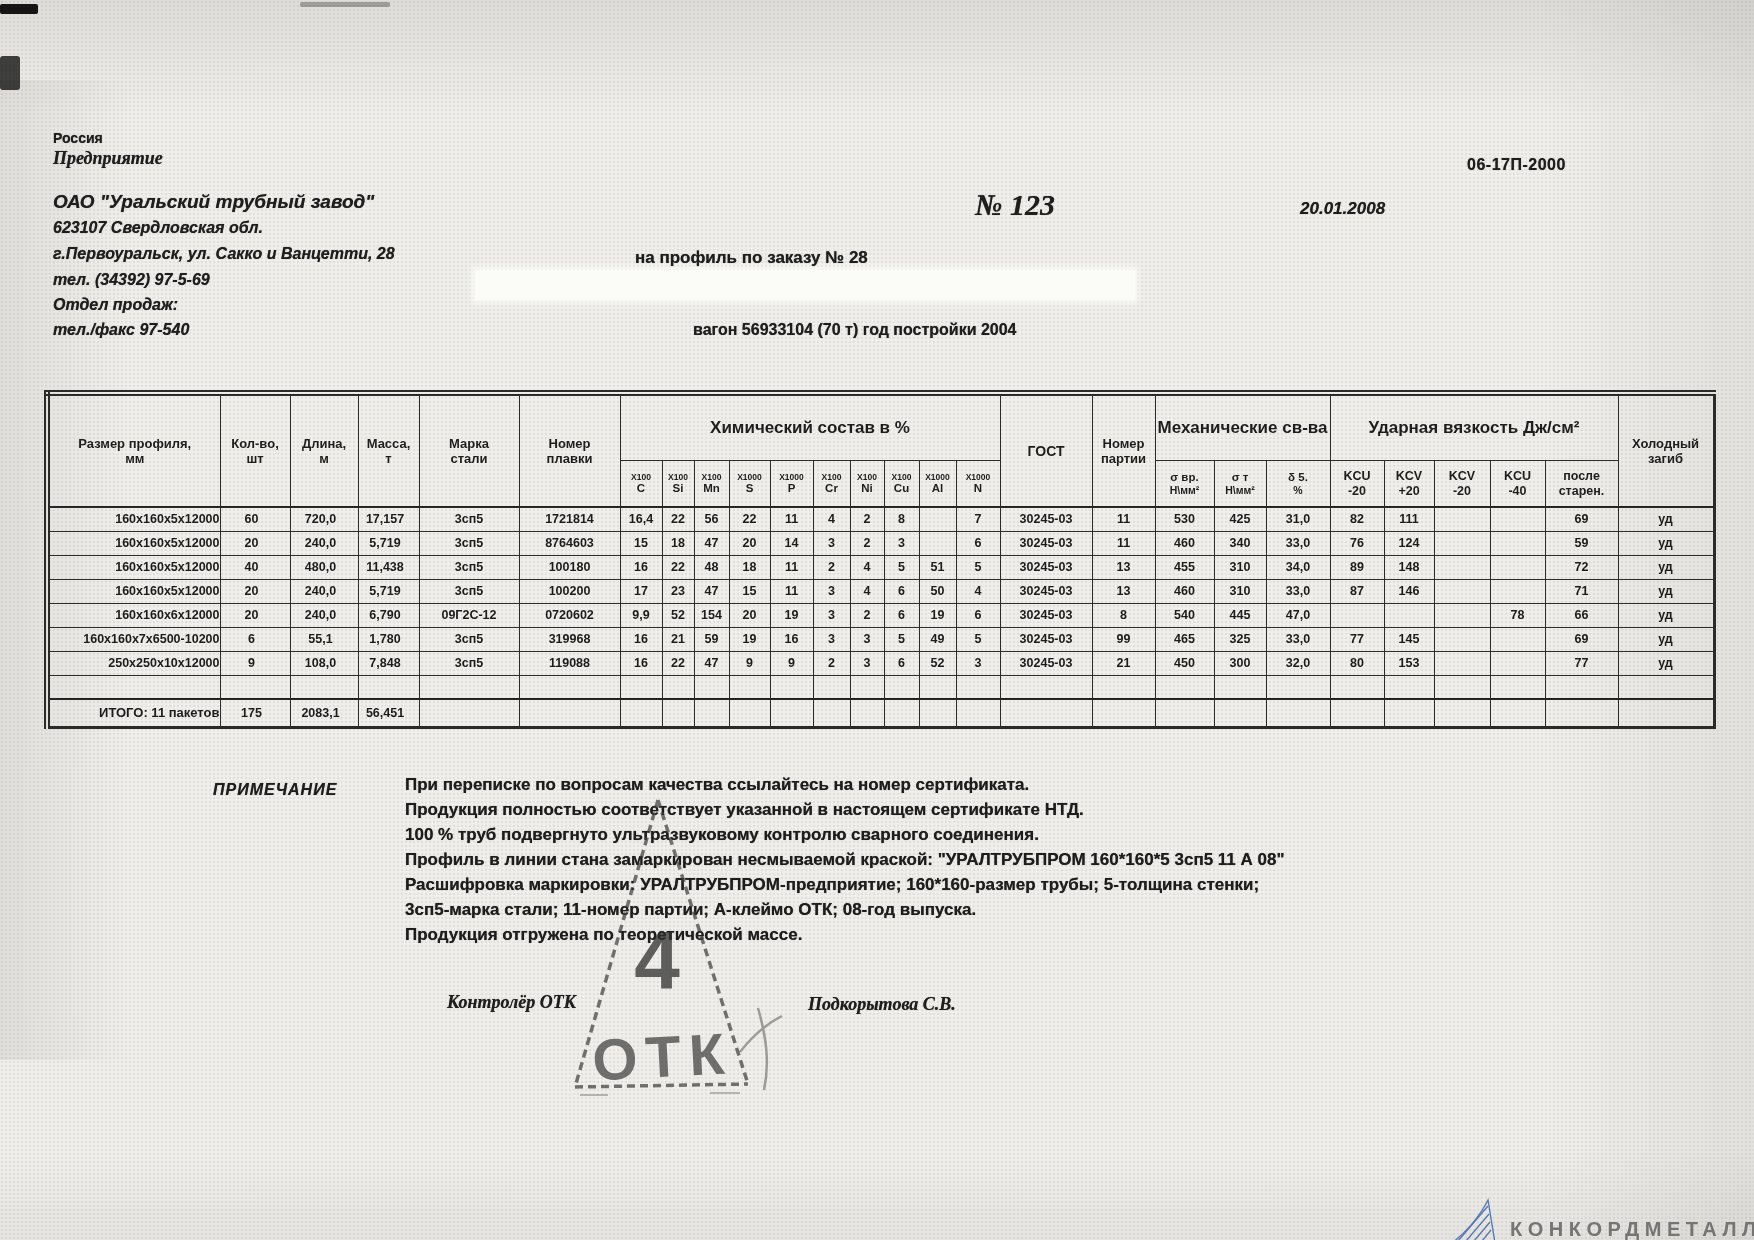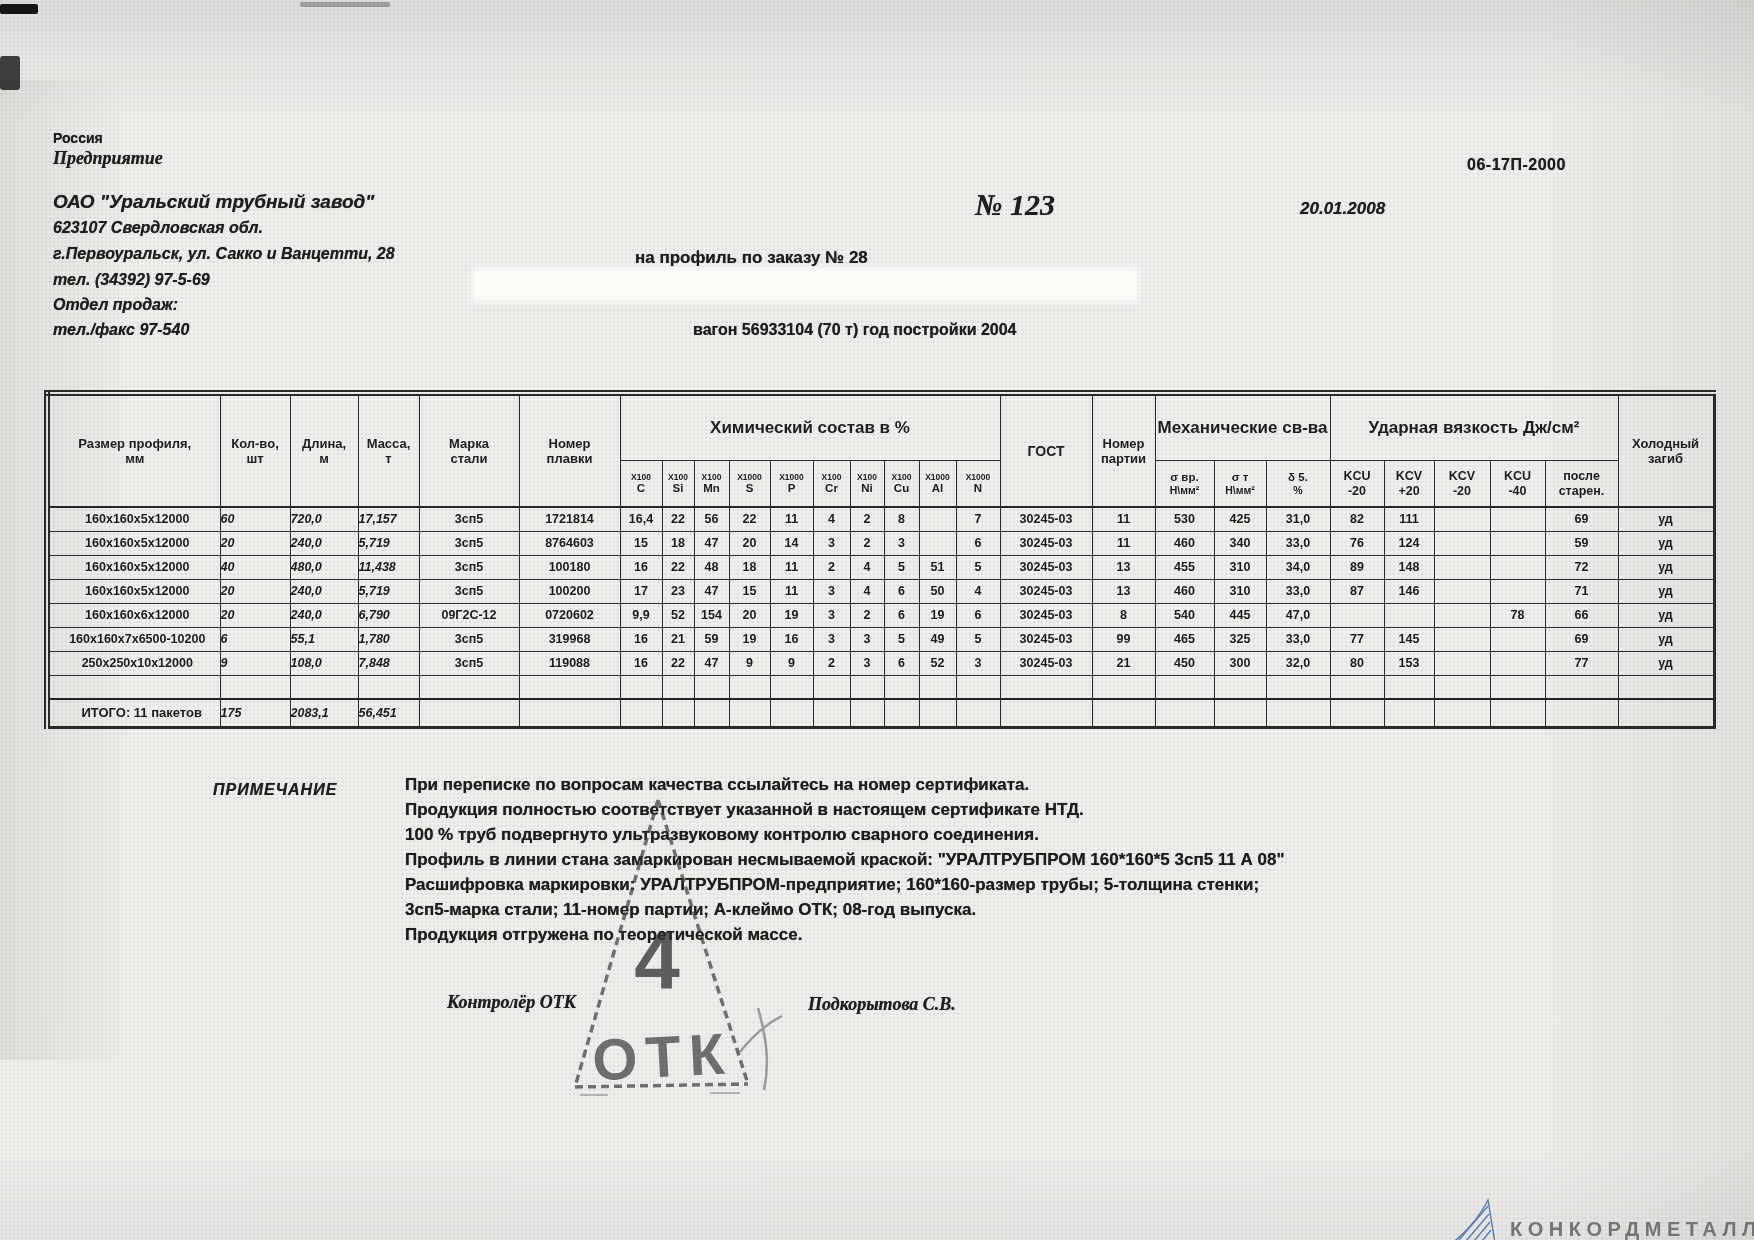--- a/index.html
+++ b/index.html
@@ -52,22 +52,22 @@
   th.gost .ln{font-size:14px;}
   th.chem .ln0{font-size:8.5px;}
   th.chem .ln1{font-size:11.5px;}
   th.mech .ln0{font-size:11.5px;}
   th.mech .ln1{font-size:10.5px;}
   th.imp .ln{font-size:12.5px;}
   table.cert tbody tr{height:24px;}
   table.cert tbody tr.empty{height:24px;}
   table.cert tbody tr.totals{height:28px; border-top:2.5px solid #242424;}
   table.cert td{font-size:12.5px; font-weight:bold; color:#1c1c1c; text-align:center; padding:0;}
-  table.cert td.c0{text-align:center; padding-left:5px;}
-  table.cert td.c1,table.cert td.c2,table.cert td.c3{text-align:left; padding-right:7px;font-style:italic;}
+  table.cert td.c0{text-align:right; padding-left:5px;}
+  table.cert td.c1,table.cert td.c2,table.cert td.c3{text-align:center; padding-right:7px;}
   table.cert tr.totals td.c0{padding-left:14px; font-size:13px;}
 
   
   .note-label{left:213px; top:781px; font-size:16px; font-style:italic; font-weight:600; letter-spacing:1px;}
   .notes-block{left:405px; top:772px; width:980px;}
   .note-line{font-size:17px; font-weight:bold; line-height:25px; color:#1d1d1d; white-space:nowrap;}
 
   .sig-left{left:447px; top:992px; font-size:18px; font-weight:bold; font-style:italic; font-family:"Liberation Serif",serif;}
   .sig-right{left:808px; top:994px; font-size:18px; font-weight:bold; font-style:italic; font-family:"Liberation Serif",serif;}
 

